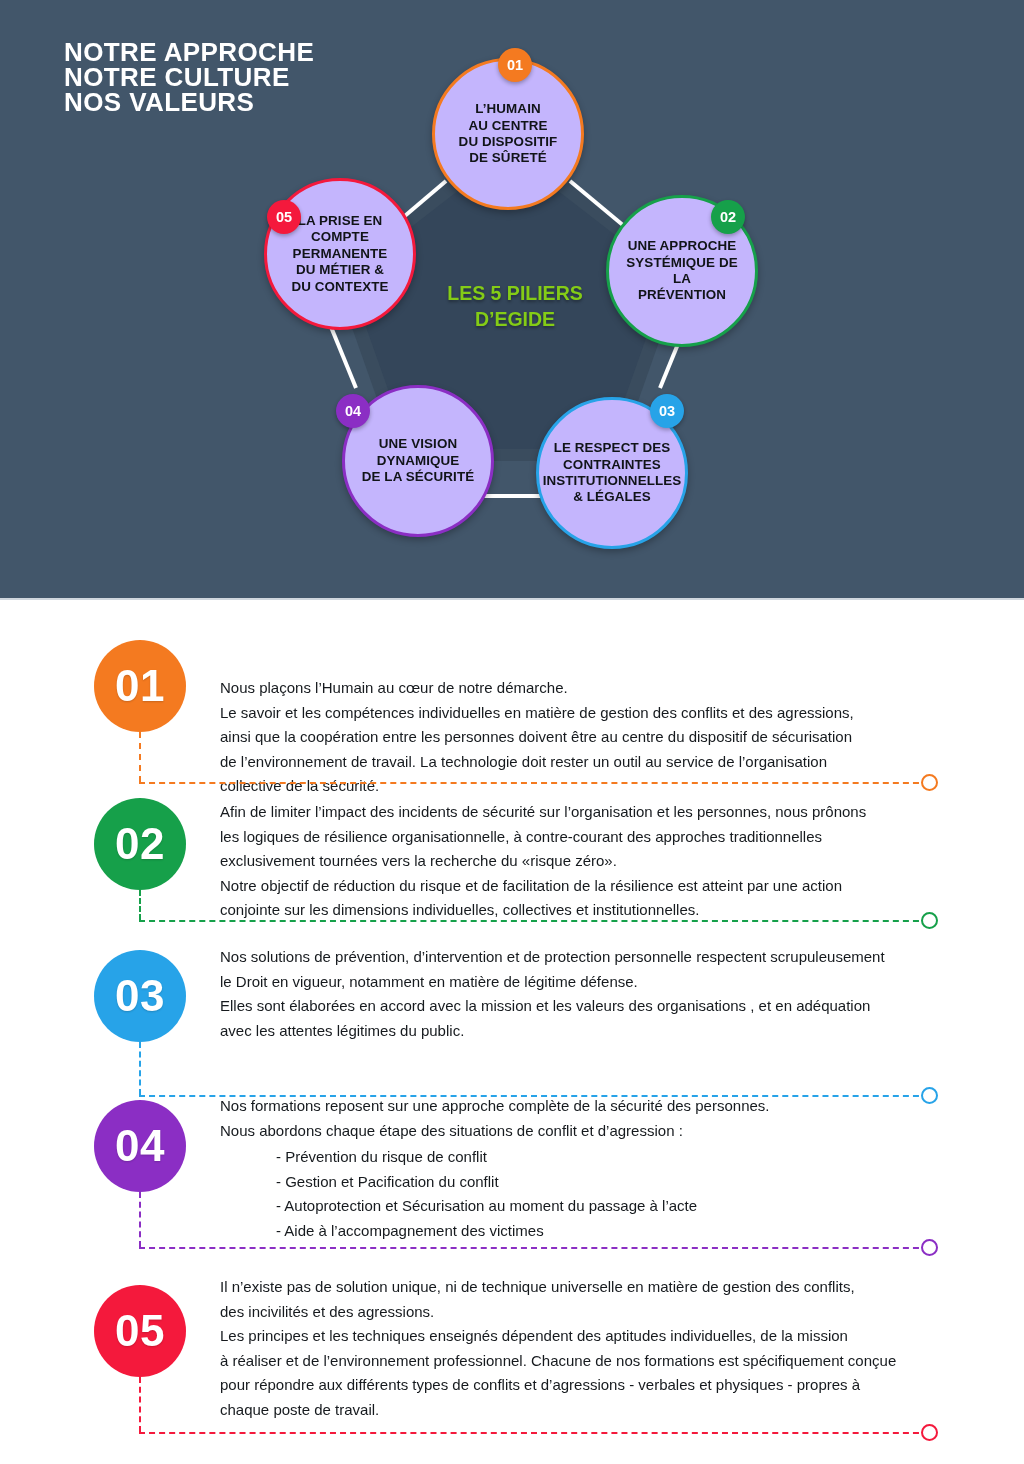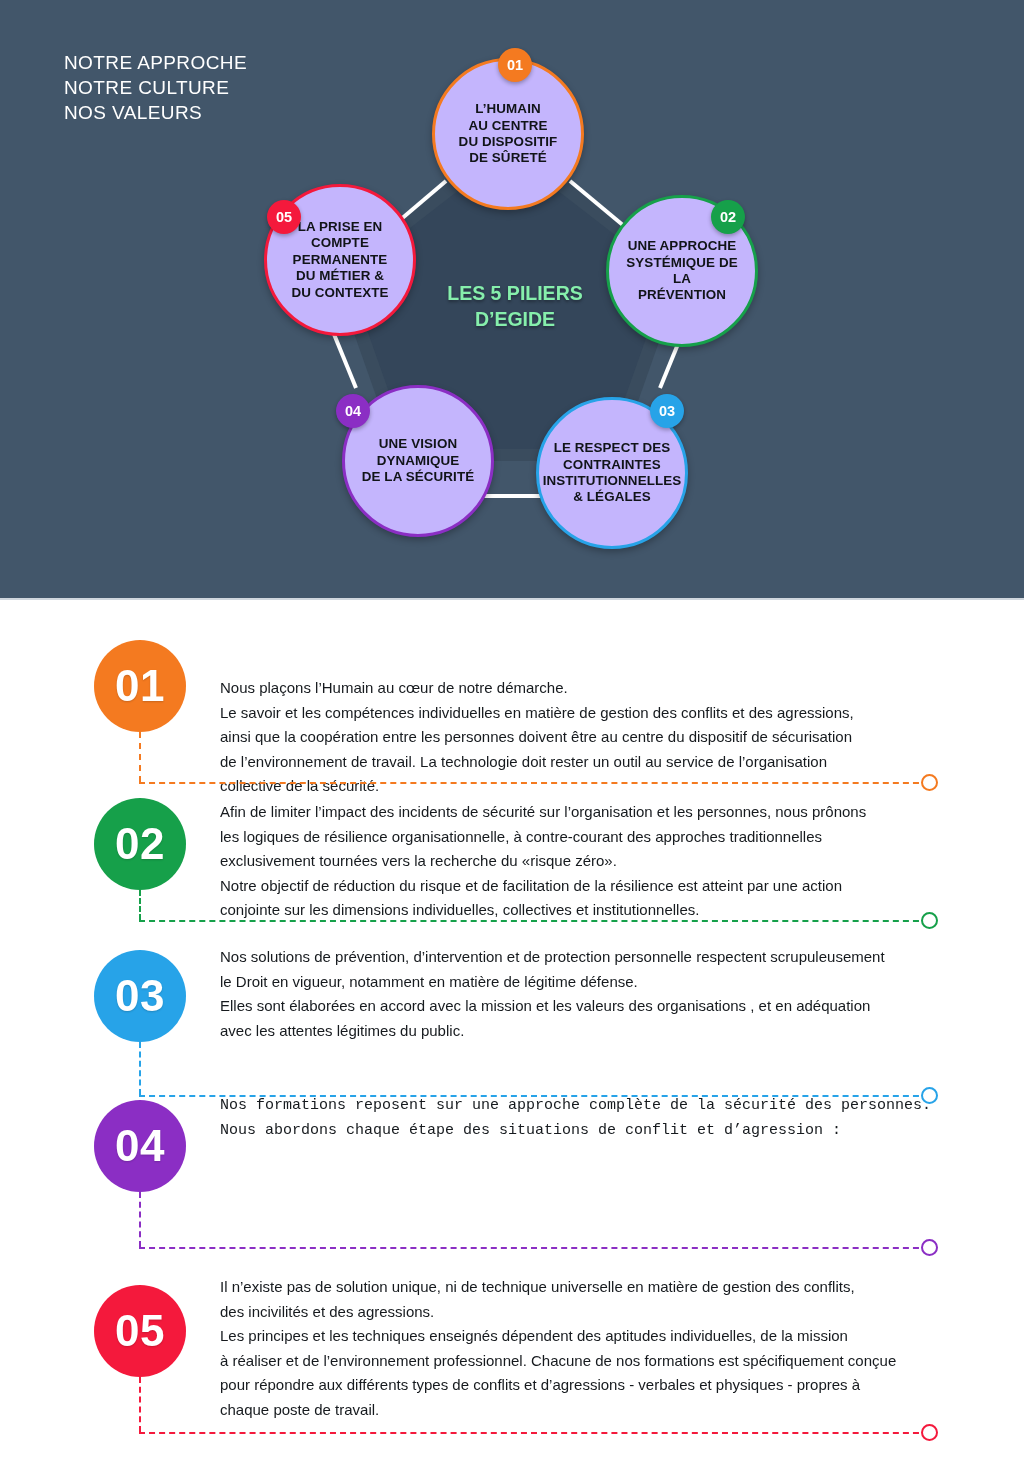--- a/index.html
+++ b/index.html
@@ -16,24 +16,24 @@
   
   .hero {
     position: absolute;
     left: 0; top: 0;
     width: 1024px; height: 600px;
     background: #42566a;
     border-bottom: 2px solid #cfd6dd;
   }
   .hero-title {
     position: absolute;
-    left: 64px; top: 50px;
+    left: 64px; top: 40px;
     color: #ffffff;
-    font-weight: normal;
-    font-size: 19px;
+    font-weight: bold;
+    font-size: 26px;
     line-height: 25px;
     letter-spacing: 0.4px;
   }
   .hero-title div { white-space: nowrap; }
 
   .diagram {
     position: absolute;
     left: 250px; top: 30px;
     width: 530px; height: 520px;
   }
@@ -77,29 +77,29 @@
 
   #node2 { left: 356px; top: 165px; width: 152px; height: 152px; border: 3px solid #16a04a; align-items: center; }
   #badge2 { left: 461px; top: 170px; background: #16a04a; }
 
   #node3 { left: 286px; top: 367px; width: 152px; height: 152px; border: 3px solid #27a3e8; }
   #badge3 { left: 400px; top: 364px; background: #27a3e8; }
 
   #node4 { left: 92px;  top: 355px; width: 152px; height: 152px; border: 3px solid #8b2ec4; }
   #badge4 { left: 86px;  top: 364px; background: #8b2ec4; }
 
-  #node5 { left: 14px;  top: 154px; width: 152px; height: 152px; border: 3px solid #f4193c; }
+  #node5 { left: 14px;  top: 148px; width: 152px; height: 152px; border: 3px solid #f4193c; }
   #badge5 { left: 17px;  top: 170px; background: #f4193c; }
 
   .center-label {
     position: absolute;
     left: 155px; top: 250px;
     width: 220px;
     text-align: center;
-    color: #86efac;
+    color: #84cc16;
     font-weight: bold;
     font-size: 19.5px;
     line-height: 26px;
     text-shadow: 0 2px 3px rgba(0,0,0,0.35);
     white-space: pre-line;
   }
 
   
   .list { position: absolute; left: 0; top: 600px; width: 1024px; }
 
@@ -248,22 +248,28 @@
 le Droit en vigueur, notamment en matière de légitime défense.
 Elles sont élaborées en accord avec la mission et les valeurs des organisations , et en adéquation
 avec les attentes légitimes du public.</div>
     <div class="conn-v" style="left:139px; top:102px; height:53px; border-left-color:#27a3e8;"></div>
     <div class="conn-h" style="left:139px; top:155px; width:790px; border-top-color:#27a3e8;"></div>
     <div class="conn-ring" style="left:921px; top:147px; border-color:#27a3e8;"></div>
   </div>
 
   <div class="row" id="row4" style="top:490px; height:185px;">
     <div class="num-circle" style="left:94px; top:10px; background:#8b2ec4;">04</div>
-    <div class="body-text" style="top:4px;font-family:Liberation Mono, monospace;">Nos formations reposent sur une approche complète de la sécurité des personnes.
+    <div class="body-text" style="top:4px;">Nos formations reposent sur une approche complète de la sécurité des personnes.
 Nous abordons chaque étape des situations de conflit et d’agression :</div>
+    <ul class="bullets" style="position:absolute; left:220px; top:55px;">
+      <li>- Prévention du risque de conflit</li>
+      <li>- Gestion et Pacification du conflit</li>
+      <li>- Autoprotection et Sécurisation au moment du passage à l’acte</li>
+      <li>- Aide à l’accompagnement des victimes</li>
+    </ul>
     <div class="conn-v" style="left:139px; top:102px; height:55px; border-left-color:#8b2ec4;"></div>
     <div class="conn-h" style="left:139px; top:157px; width:790px; border-top-color:#8b2ec4;"></div>
     <div class="conn-ring" style="left:921px; top:149px; border-color:#8b2ec4;"></div>
   </div>
 
   <div class="row" id="row5" style="top:675px; height:190px;">
     <div class="num-circle" style="left:94px; top:10px; background:#f4193c;">05</div>
     <div class="body-text" style="top:0px;">Il n’existe pas de solution unique, ni de technique universelle en matière de gestion des conflits,
 des incivilités et des agressions.
 Les principes et les techniques enseignés dépendent des aptitudes individuelles, de la mission

